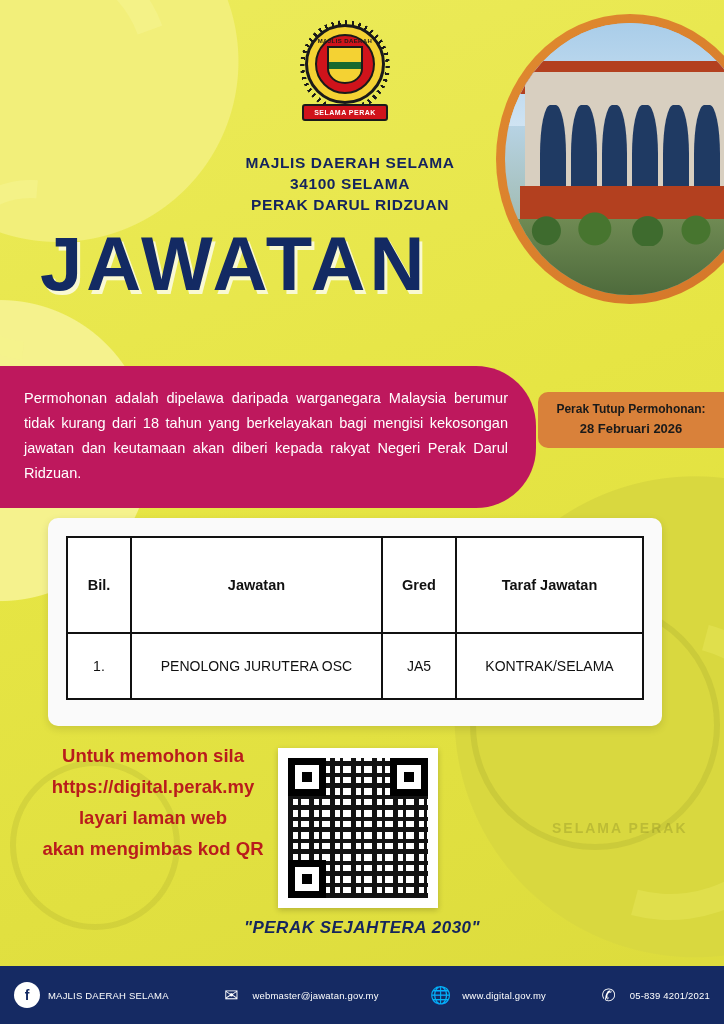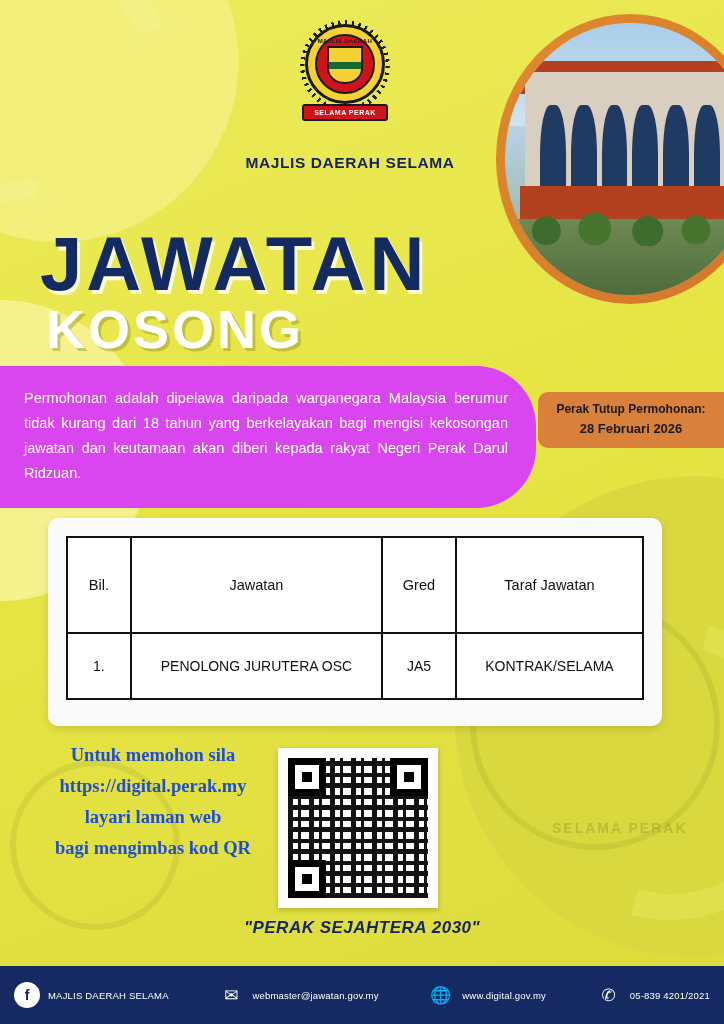--- a/index.html
+++ b/index.html
@@ -122,21 +122,21 @@
     position: absolute; left: 46px; top: 302px;
     font-size: 54px; font-weight: bold; color: #ffffff;
     letter-spacing: 3px; line-height: 54px;
     text-shadow: 3px 3px 0 rgba(120,120,20,0.35);
   }
 
   
   .intro {
     position: absolute; left: 0px; top: 366px;
     width: 536px; padding: 20px 28px 22px 24px;
-    background: #d946ef; color: #ffffff;
+    background: #be185d; color: #ffffff;
     border-top-right-radius: 60px; border-bottom-right-radius: 60px;
     font-size: 14.5px; line-height: 25px;
     text-align: justify;
   }
 
   
   .closing {
     position: absolute; left: 538px; top: 392px; width: 186px;
     background: #d9813a; color: #1a1a1a;
     padding: 10px 8px 12px;
@@ -154,33 +154,32 @@
     box-shadow: 0 3px 8px rgba(0,0,0,0.12);
   }
   table.vac {
     position: absolute; left: 18px; top: 18px;
     width: 578px; border-collapse: collapse;
     background: #fff;
   }
   table.vac th, table.vac td {
     border: 2px solid #111; text-align: center; color: #111;
   }
-  table.vac th { font-size: 14.5px; font-weight: normal; height: 96px; }
+  table.vac th { font-size: 14.5px; font-weight: bold; height: 96px; }
   table.vac td { font-size: 14px; height: 66px; }
   .col-bil { width: 66px; }
   .col-jaw { width: 260px; }
   .col-gred { width: 76px; }
   .col-taraf { width: 190px; }
 
   
   .apply {
     position: absolute; left: 26px; top: 740px; width: 254px;
-    color: #1d4ed8; font-size: 18.5px; line-height: 31px; text-align: center;
+    color: #b91c1c; font-size: 18.5px; line-height: 31px; text-align: center;
     font-weight: 600;
-    font-family: Liberation Serif, serif;
   }
   .qr {
     position: absolute; left: 278px; top: 748px;
     width: 160px; height: 160px; background: #fff; padding: 10px;
     box-shadow: 0 2px 6px rgba(0,0,0,0.2);
   }
   .qr-inner { width: 100%; height: 100%; position: relative; background: #fff; }
   .qr-noise {
     position:absolute; inset:0;
     background-image:
@@ -254,24 +253,25 @@
     <div class="inner"></div>
     <div class="shield">
         <div class="band"></div>
       </div>
     <div class="toptext">MAJLIS DAERAH</div>
     <div class="ribbon">SELAMA PERAK</div>
   </div>
 
   <div class="council">
     <div>MAJLIS DAERAH SELAMA</div>
+    <div>34100 SELAMA</div>
+    <div>PERAK DARUL RIDZUAN</div>
   </div>
 
   <div class="jawatan">JAWATAN</div>
-  <div class="kosong">KOSONG</div>
 
   <div class="intro">Permohonan adalah dipelawa daripada warganegara Malaysia berumur tidak kurang dari 18 tahun yang berkelayakan bagi mengisi kekosongan jawatan dan keutamaan akan diberi kepada rakyat Negeri Perak Darul Ridzuan.</div>
 
   <div class="closing">
     <div class="l1">Perak Tutup Permohonan:</div>
     <div class="l2">28 Februari 2026</div>
   </div>
 
   <div class="card">
     <table class="vac">
@@ -291,21 +291,21 @@
           <td>KONTRAK/SELAMA</td>
         </tr>
       </tbody>
     </table>
   </div>
 
   <div class="apply">
     <div>Untuk memohon sila</div>
     <div>https://digital.perak.my</div>
     <div>layari laman web</div>
-    <div>bagi mengimbas kod QR</div>
+    <div>akan mengimbas kod QR</div>
   </div>
 
   <div class="qr">
     <div class="qr-inner">
       <div class="qr-noise"></div>
       <div class="finder f-tl"></div>
       <div class="finder f-tr"></div>
       <div class="finder f-bl"></div>
     </div>
   </div>

